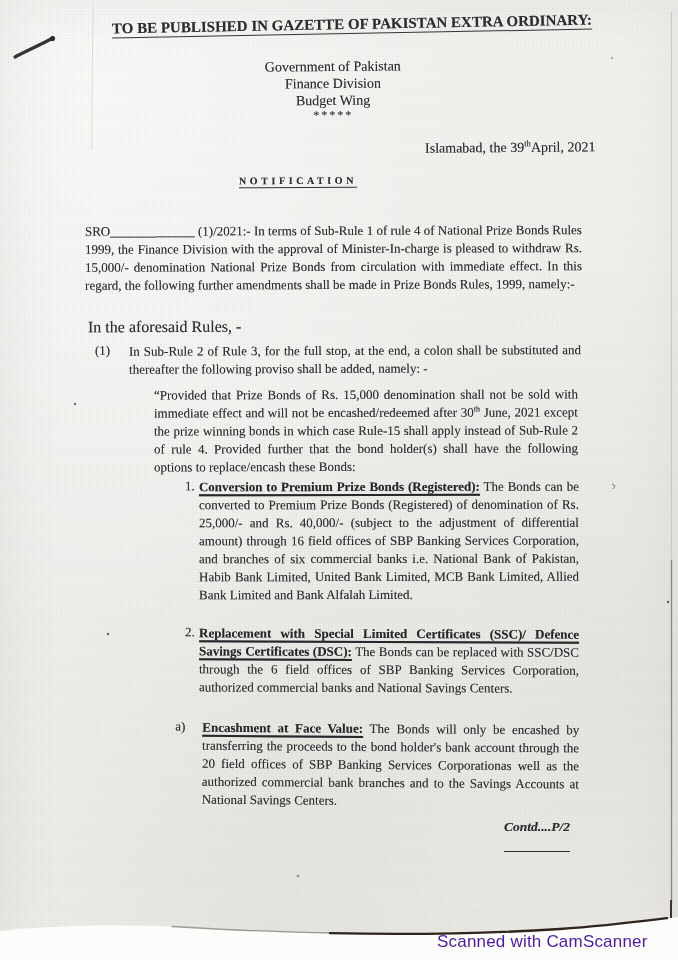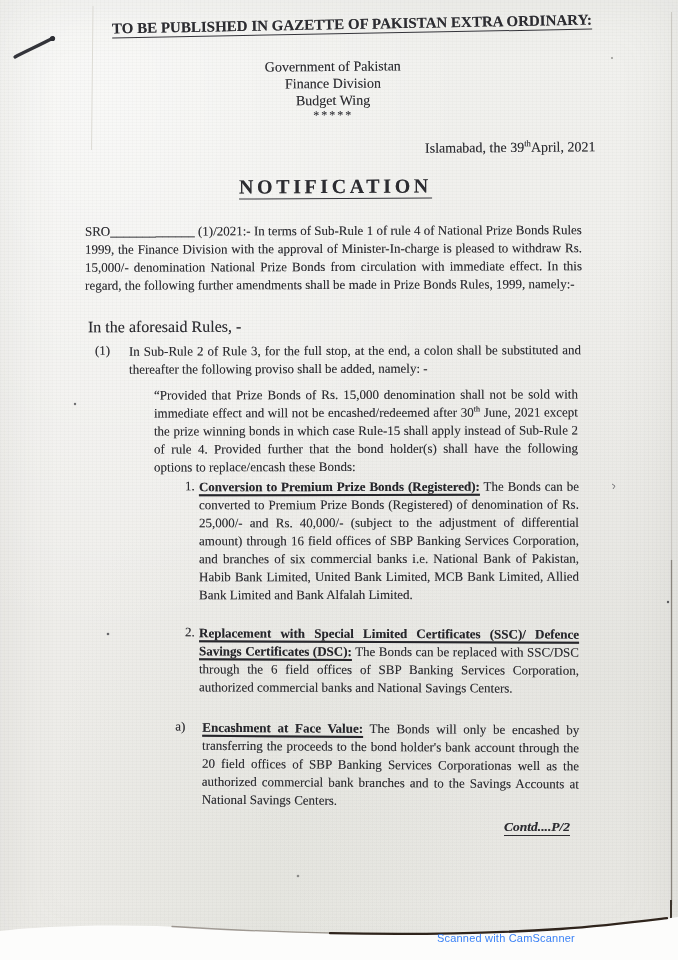--- a/index.html
+++ b/index.html
@@ -32,21 +32,21 @@
   .u { border-bottom:1.6px solid #34343a; padding-bottom:1px; }
   .sup { vertical-align:super; font-size:62%; line-height:0; }
   .para { margin:0; text-align:justify; line-height:18px; font-size:13px; }
 
   .gazette { top:16px; left:26px; right:0; text-align:center;
              font-size:15px; transform:rotate(-1.05deg); }
   .org { top:58px; left:0; right:12px; text-align:center; font-size:14px;
          line-height:17px; transform:rotate(-0.5deg); }
   .org .stars { font-size:12px; letter-spacing:2px; line-height:13px; }
   .dateline { top:140px; right:83px; font-size:14px; transform:rotate(-0.5deg); }
-  .notif { top:175px; left:239px; font-size:20px; transform:rotate(-0.3deg); }
+  .notif { top:175px; left:239px; font-size:10px; transform:rotate(-0.3deg); }
   .notif .ls { letter-spacing:3.6px; font-weight:bold; }
 
   .sro { top:222px; left:85px; width:497px; transform:rotate(-0.2deg); }
   .aforesaid { top:318px; left:88px; font-size:16px; transform:rotate(-0.2deg); }
 
   .clause { top:342px; left:95px; width:486px; transform:rotate(-0.2deg); }
   .clause .cnum { position:absolute; left:0; top:0; font-size:13px; }
   .clause .ctext { margin-left:34px; }
 
   .proviso { top:386px; left:154px; width:424px; transform:rotate(-0.15deg); }
@@ -58,29 +58,29 @@
   .opt2 { top:625px; transform:rotate(0.2deg); }
   .hd { font-weight:bold; text-decoration:underline;
         text-decoration-thickness:1.5px; text-underline-offset:2.5px; color:#26262b; }
 
   .suba { top:720px; left:175px; width:404px; transform:rotate(0.4deg); }
   .suba .onum { position:absolute; left:0; top:0; font-size:13px; }
   .suba .otext { margin-left:27px; }
 
   .contd { top:819px; left:504px; font-size:13.5px; font-weight:bold; font-style:italic;
            transform:rotate(0.3deeg); }
-  .contd .cu { border-bottom:1.6px solid #2c2c31; padding-bottom:1px; }
+  .contd .cu { border-bottom:1.6px solid #2c2c31; padding-bottom:17px; }
 
   .overlay { position:absolute; left:0; top:0; width:678px; height:960px;
              pointer-events:none; }
 
   .watermark {
     position:absolute; left:437px; top:932px; width:220px;
     font-family:"Liberation Sans","DejaVu Sans",sans-serif;
-    font-size:11px; color:#3b82f6; letter-spacing:0.2px;
+    font-size:17px; color:#4c1d95; letter-spacing:0.2px;
   }
 </style>
 </head>
 <body>
 
 <div class="page">
   <div class="paper"></div>
 
   <div class="content ink">
 

